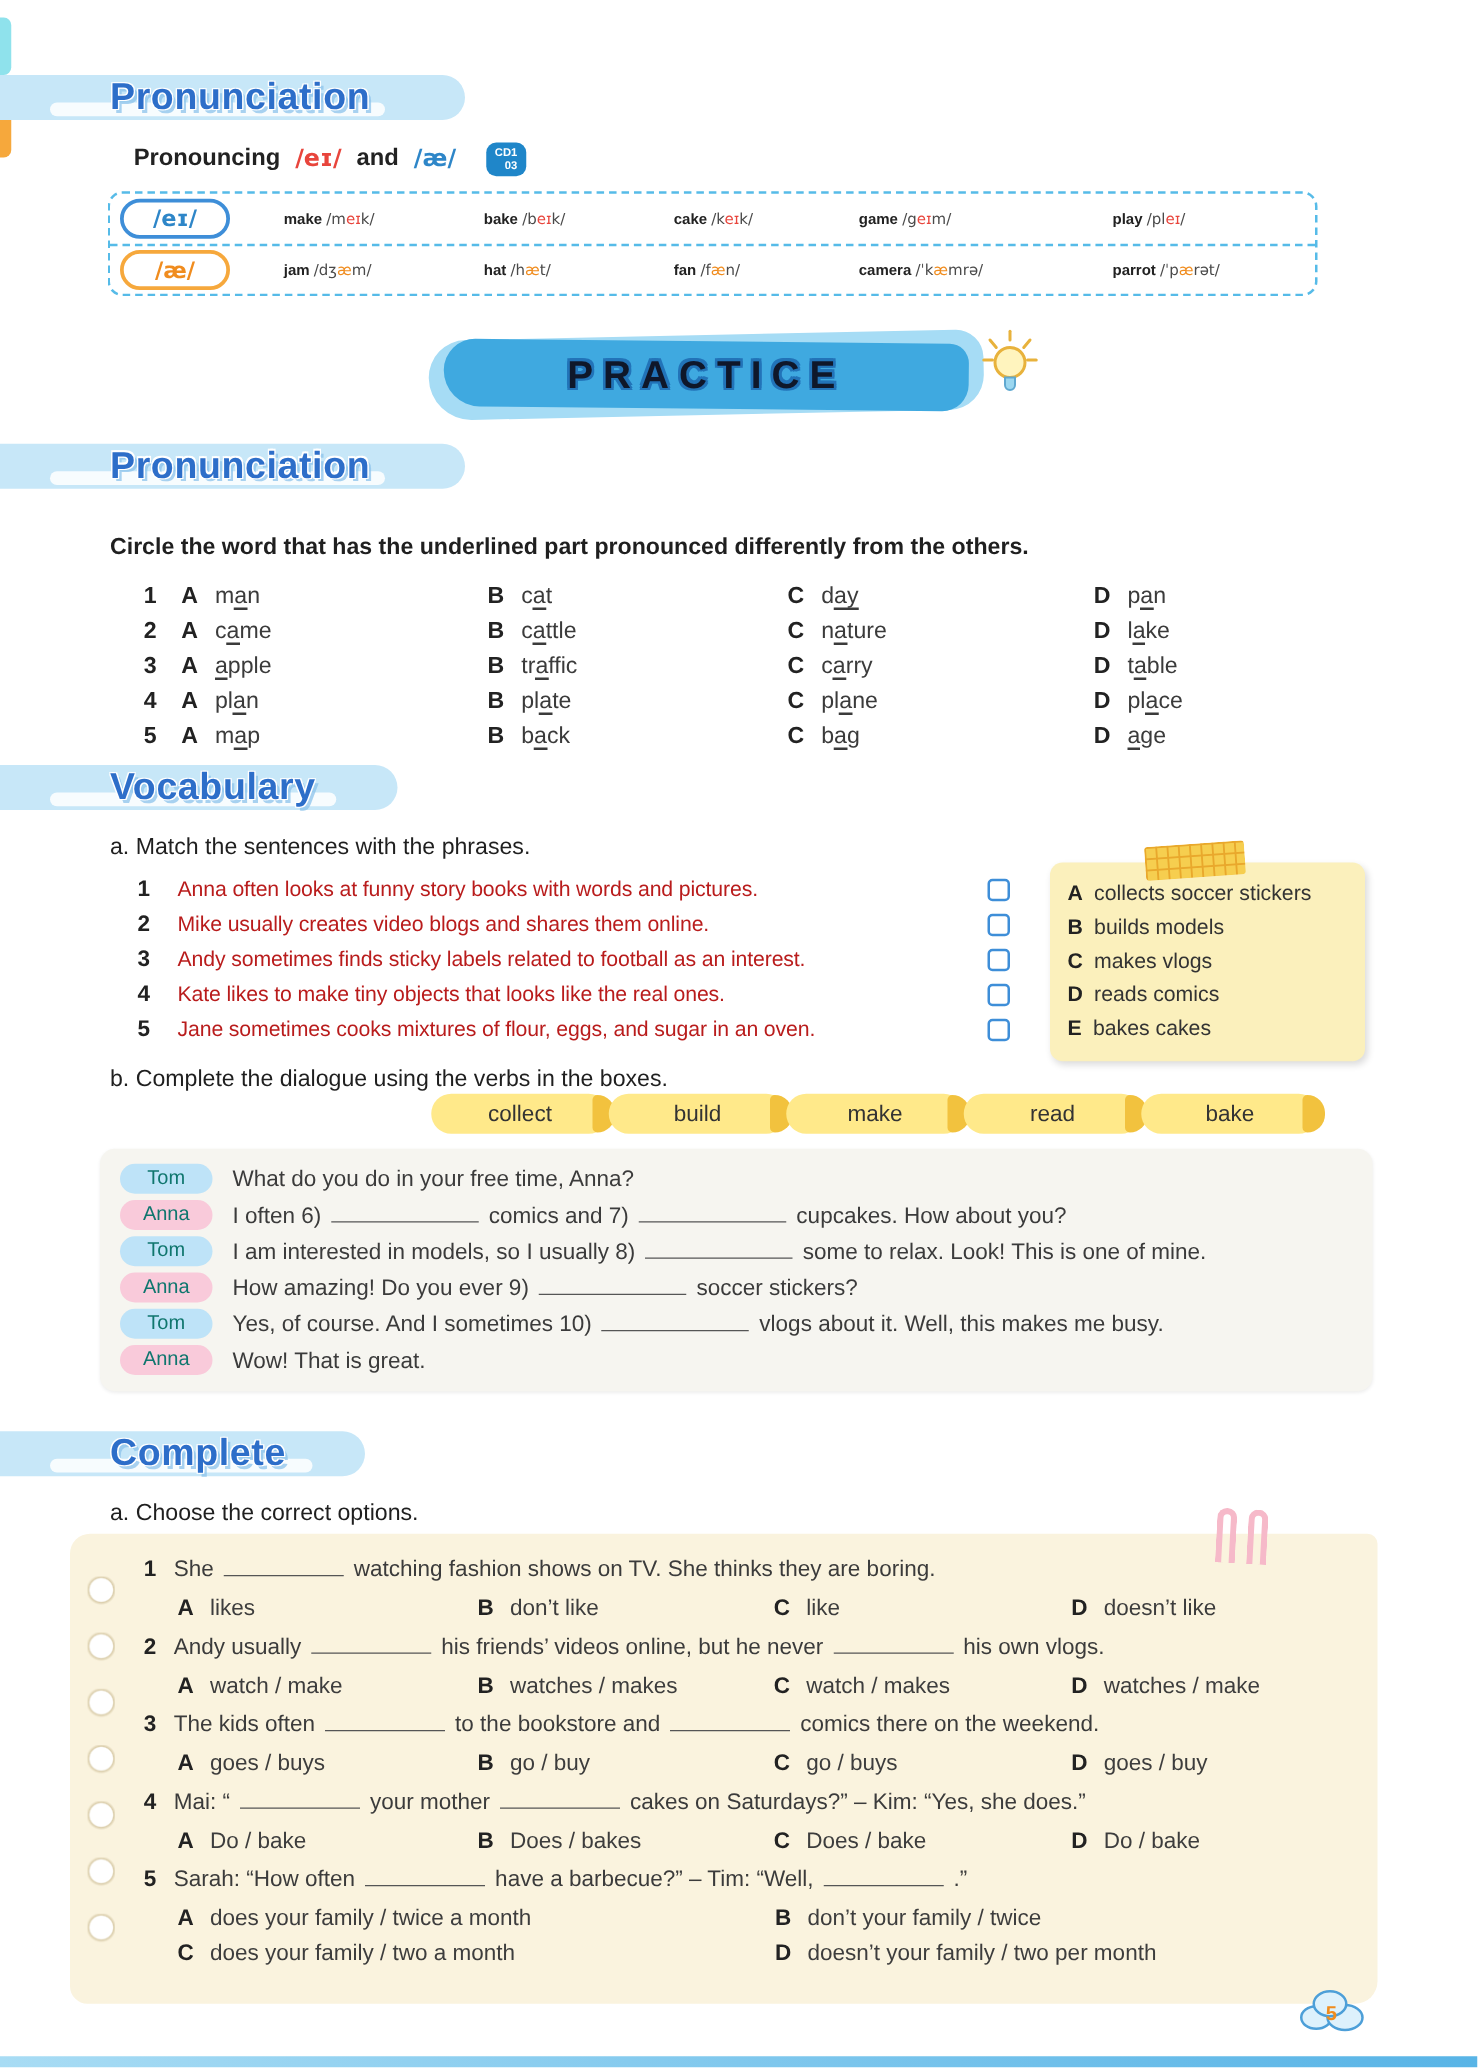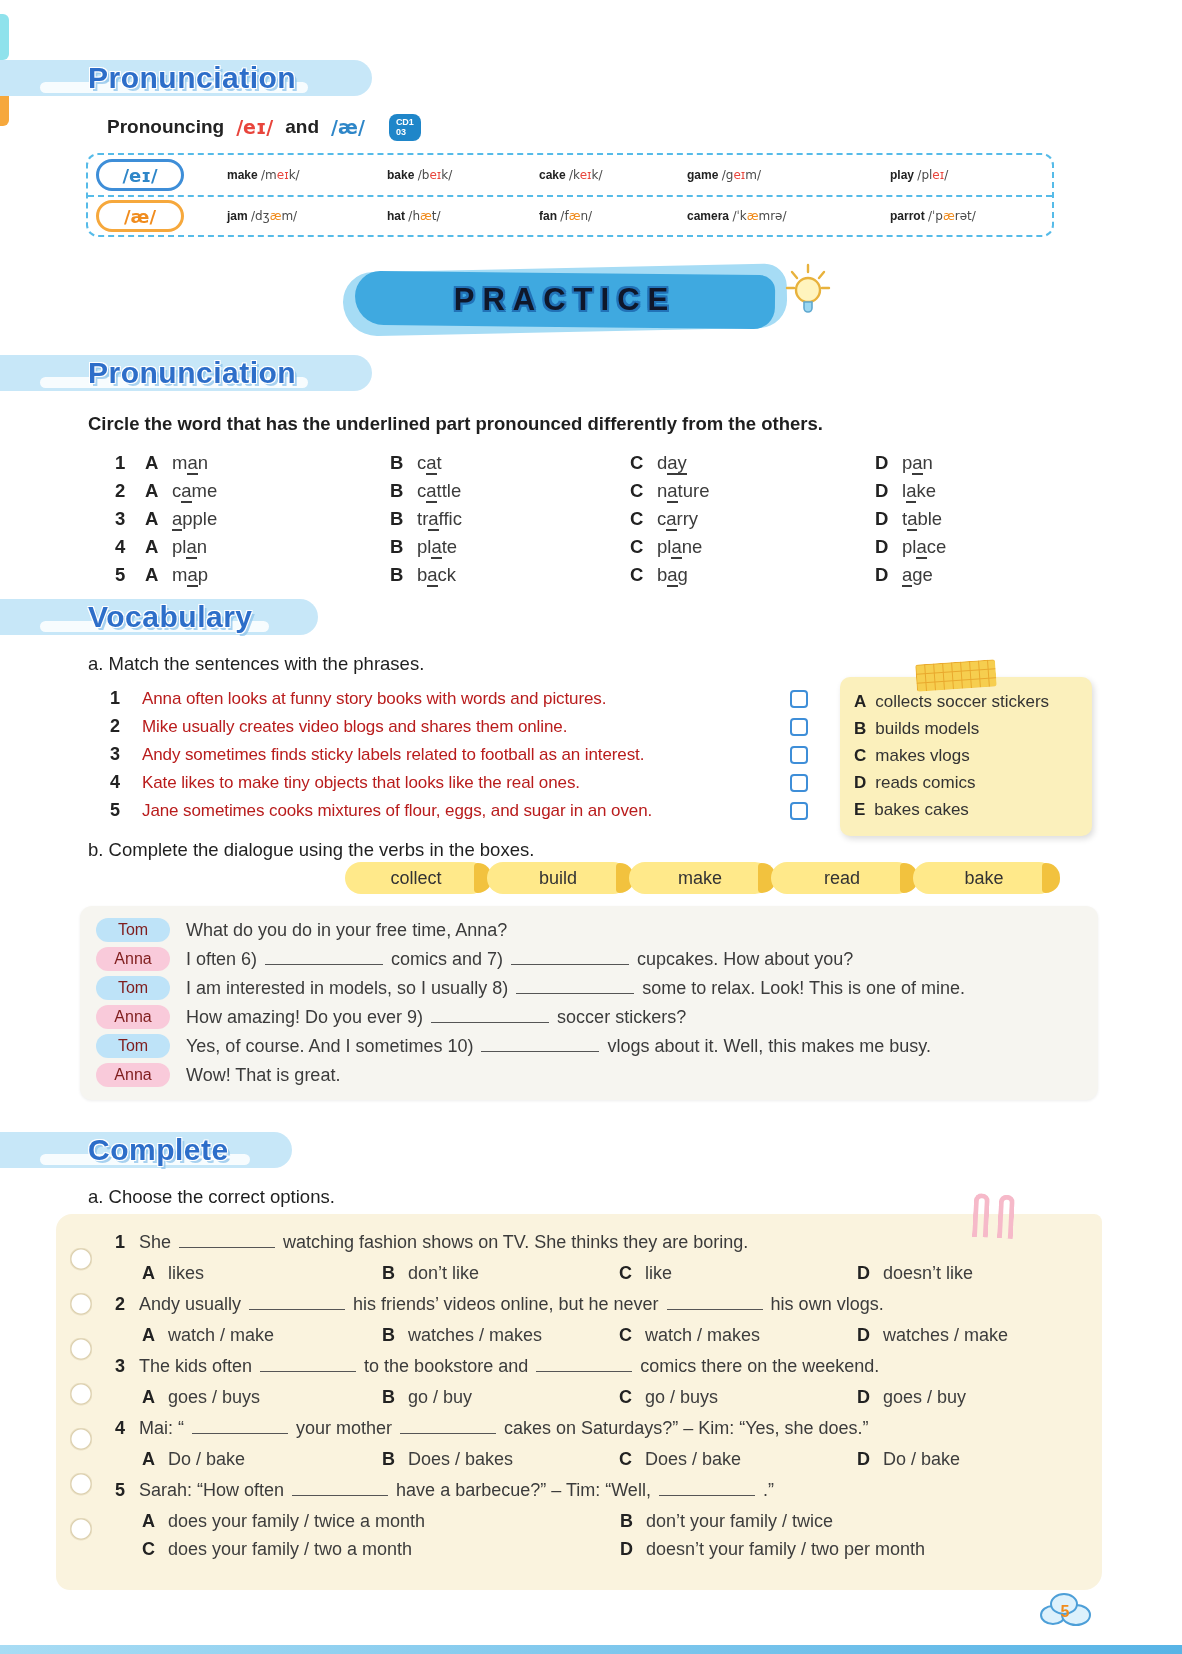--- a/index.html
+++ b/index.html
@@ -16,21 +16,21 @@
   .sec-head .strip{position:absolute;left:0;top:2px;height:36px;background:#c7e7f8;border-radius:0 20px 20px 0}
   .sec-head .strip::before{content:"";position:absolute;left:40px;bottom:3px;height:11px;width:72%;background:rgba(255,255,255,.85);border-radius:8px}
   .sec-head h2{position:absolute;left:88px;top:0;line-height:40px;font-size:30px;font-weight:800;color:#2d6ec9;letter-spacing:.5px;
     text-shadow:-1px -1px 0 #fff,1px -1px 0 #fff,-1px 1px 0 #fff,1px 1px 0 #fff,3px 3px 0 rgba(140,195,235,.75)}
 
   
   .subtitle-row{margin:16px 0 0 107px;display:flex;align-items:center;gap:12px;font-size:19px;font-weight:bold;color:#222}
   .ph{font-family:"DejaVu Sans",sans-serif;font-weight:bold}
   .ph-red{color:#e8453c}
   .ph-blue{color:#2e86c8}
-  .cd{background:#1f86c9;color:#fff;border-radius:8px;padding:3px 7px;font-size:9px;font-weight:bold;text-align:left;line-height:1.15;margin-left:12px}
+  .cd{background:#1f86c9;color:#fff;border-radius:8px;padding:3px 7px;font-size:9px;font-weight:bold;text-align:right;line-height:1.15;margin-left:12px}
 
   
   .ptable{margin:12px 0 0 86px;width:968px;border:2px dashed #56bbe8;border-radius:12px;background:#fff}
   .prow{display:grid;grid-template-columns:139px 160px 152px 148px 203px 1fr;align-items:center;height:40px}
   .prow + .prow{border-top:2px dashed #56bbe8}
   .pbadge{justify-self:start;margin-left:8px;width:88px;height:32px;line-height:27px;text-align:center;background:#fff;
     border:3px solid #3e8ed8;border-radius:17px;font-weight:bold;font-size:18px;color:#2e86c8;font-family:"DejaVu Sans",sans-serif}
   .pbadge.orange{border-color:#f6a83c;color:#f08c1e}
   .pitem{font-size:12px;white-space:nowrap}
   .pitem b{color:#222}
@@ -40,21 +40,21 @@
 
   
   .practice-wrap{position:relative;margin:36px 0 0 355px;width:420px;height:54px}
   .practice-wrap .bg1{position:absolute;inset:-5px -12px;background:#a6dcf5;border-radius:30px 22px 28px 34px;transform:rotate(-1.2deg)}
   .practice-wrap .bg2{position:absolute;inset:0;background:#3fa9e0;border-radius:26px 16px 22px 30px;transform:rotate(.6deg)}
   .practice-wrap h3{position:relative;z-index:2;text-align:center;line-height:54px;font-size:31px;font-weight:800;letter-spacing:8px;color:#0f172a;
     text-shadow:-2px -2px 0 #2273b8,2px -2px 0 #2273b8,-2px 2px 0 #2273b8,2px 2px 0 #2273b8,-2px 0 0 #2273b8,2px 0 0 #2273b8,0 -2px 0 #2273b8,0 2px 0 #2273b8}
   .bulb{position:absolute;right:-58px;top:-10px;z-index:3}
 
   
-  .instruction{margin:20px 0 0 88px;font-size:18.5px;font-weight:bold;color:#1f1f1f}
+  .instruction{margin:33px 0 0 88px;font-size:18.5px;font-weight:bold;color:#1f1f1f}
   .crows{margin-top:14px}
   .crow{display:grid;grid-template-columns:30px 245px 240px 245px 1fr;margin-left:115px;height:28px;align-items:center;font-size:18.5px}
   .qnum{font-weight:bold;color:#222}
   .copt{display:flex;gap:12px;align-items:baseline}
   .olet{font-weight:bold;color:#222;min-width:15px}
   .word{color:#3b3b3b}
   .u{border-bottom:2px solid #3b3b3b}
 
   
   .subtitle-bold{margin:16px 0 0 88px;font-size:18.5px;font-weight:normal;color:#1f1f1f}
@@ -71,21 +71,21 @@
     background-size:9px 9px;transform:rotate(-4deg);border-radius:3px}
 
   
   .verbs{display:flex;justify-content:flex-end;width:945px;margin:1px 0 0 110px}
   .verb{position:relative;width:142px;height:32px;background:#ffe98a;border-radius:16px;text-align:center;line-height:32px;font-size:18px;color:#333}
   .verb::after{content:"";position:absolute;right:-5px;top:1px;width:18px;height:30px;border-radius:4px 15px 15px 4px;background:#f2c23e}
 
   
   .dlg{margin:12px 0 0 80px;width:1018px;background:#f6f5f0;border-radius:12px;padding:10px 16px;box-shadow:0 1px 3px rgba(0,0,0,.07)}
   .dline{display:flex;align-items:center;min-height:29px;font-size:18px;color:#3b3b3b}
-  .sp{flex:none;width:74px;height:24px;border-radius:13px;text-align:center;line-height:24px;font-size:16px;color:#7f1d1d;margin-right:16px}
+  .sp{flex:none;width:74px;height:24px;border-radius:13px;text-align:center;line-height:24px;font-size:16px;color:#0f766e;margin-right:16px}
   .sp-tom{background:#bee3f8}
   .sp-anna{background:#f9cada}
   .dtext{line-height:29px;white-space:nowrap}
   .blank{display:inline-block;width:118px;border-bottom:1.6px solid #555;height:13px;margin:0 8px;vertical-align:baseline}
 
   
   .pad{position:relative;margin:6px 0 0 56px;width:1046px;background:#faf3de;border-radius:16px 8px 18px 14px;padding:18px 20px 20px 59px}
   .holes{position:absolute;left:14px;top:34px;bottom:28px;width:22px;
     background-image:radial-gradient(circle at 11px 11px,#fff 9px,rgba(180,160,110,.45) 10px,transparent 12px);
     background-size:22px 45px;background-repeat:repeat-y}

